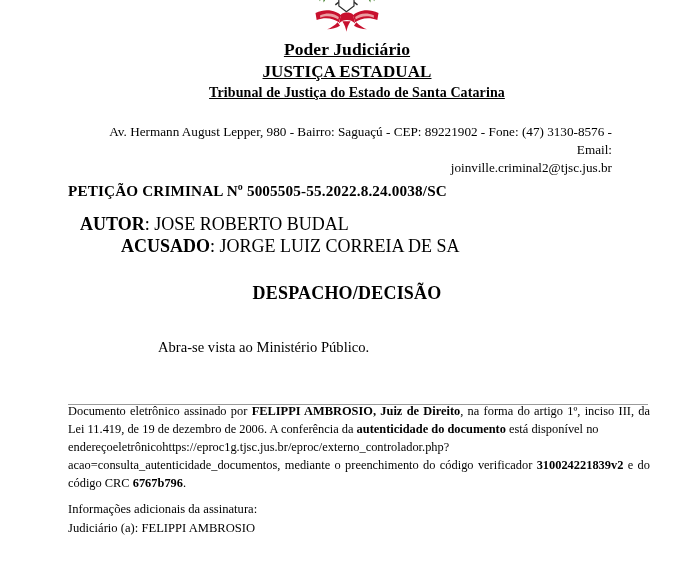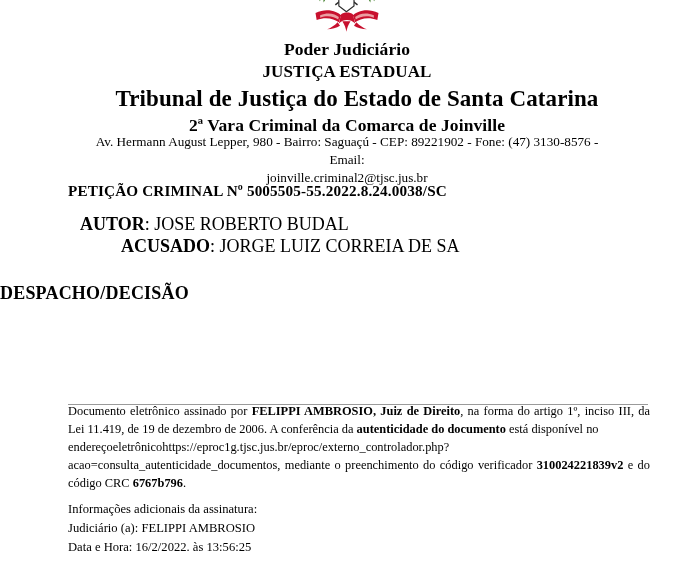--- a/index.html
+++ b/index.html
@@ -41,38 +41,39 @@
     display: block;
   }
 
   
   .header {
     position: absolute;
     top: 38px;
     left: 0;
     width: 694px;
     text-align: center;
+    text-decoration: underline;
   }
   .header .line {
     font-weight: bold;
     color: #000;
     line-height: 1.33;
     letter-spacing: 0.1px;
   }
   .hl-1 { font-size: 17.5px; }
   .hl-2 { font-size: 17px; }
-  .hl-3 { font-size: 23px; padding-left: 20px; }
+  .hl-3 { font-size: 14px; padding-left: 20px; }
   .hl-4 { font-size: 17.5px; }
 
   .address {
     position: absolute;
-    top: 133px;
+    top: 123px;
     left: 82px;
     width: 530px;
-    text-align: center;
+    text-align: right;
     font-size: 13.2px;
     line-height: 1.36;
   }
 
   
   .case-number {
     position: absolute;
     top: 182px;
     left: 68px;
     width: 580px;
@@ -89,21 +90,21 @@
   .party b { font-weight: bold; }
   .party-autor   { top: 214px; }
   .party-acusado { top: 236px; margin-left: 41px; }
 
   
   .decision-title {
     position: absolute;
     top: 283px;
     left: 0;
     width: 694px;
-    text-align: left;
+    text-align: center;
     font-size: 18px;
     font-weight: bold;
     letter-spacing: 0.2px;
   }
   .decision-body {
     position: absolute;
     top: 339px;
     left: 158px;
     font-size: 14.6px;
   }
@@ -187,48 +188,47 @@
         <path d="M14 64 C28 58 40 62 46 67 L45 71 C38 66 26 63 14 68 Z"></path>
         <path d="M106 64 C92 58 80 62 74 67 L75 71 C82 66 94 63 106 68 Z"></path>
       </g>
     </svg>
   </div>
 
   <div class="header">
     <div class="line hl-1">Poder Judiciário</div>
     <div class="line hl-2">JUSTIÇA ESTADUAL</div>
     <div class="line hl-3">Tribunal de Justiça do Estado de Santa Catarina</div>
-    <div class="line hl-4">2ª Vara Criminal da Comarca de Joinville</div>
   </div>
 
   <div class="address">
     <span>Av. Hermann August Lepper, 980 - Bairro: Saguaçú - CEP: 89221902 - Fone: (47) 3130-8576 - Email:</span>
     <br>
     <span>joinville.criminal2@tjsc.jus.br</span>
   </div>
 
   <div class="case-number">PETIÇÃO CRIMINAL Nº 5005505-55.2022.8.24.0038/SC</div>
 
   <div class="party party-autor">
     <b>AUTOR</b><span>: JOSE ROBERTO BUDAL</span>
   </div>
 
   <div class="party party-acusado">
     <b>ACUSADO</b><span>: JORGE LUIZ CORREIA DE SA</span>
   </div>
 
   <div class="decision-title">DESPACHO/DECISÃO</div>
+  <div class="decision-body">Abra-se vista ao Ministério Público.</div>
 
   <hr class="rule">
 
   <div class="footer-block">
     <p><span>Documento eletrônico assinado por </span><b>FELIPPI AMBROSIO, Juiz de Direito</b><span>, na forma do artigo 1º, inciso III, da Lei 11.419, de 19 de dezembro de 2006. A conferência da </span><b>autenticidade do documento</b><span> está disponível no</span></p>
     <p class="footer-line-justify"><span>endereço</span><span>eletrônico</span><span class="nowrap">https://eproc1g.tjsc.jus.br/eproc/externo_controlador.php?</span></p>
     <p><span>acao=consulta_autenticidade_documentos, mediante o preenchimento do código verificador </span><b>310024221839v2</b><span> e do código CRC </span><b>6767b796</b><span>.</span></p>
   </div>
 
   <div class="sig-info">
     <div>Informações adicionais da assinatura:</div>
     <div>Judiciário (a): FELIPPI AMBROSIO</div>
-    <div>Data e Hora: 16/2/2022. às 13:56:25</div>
   </div>
 
 </div>
 
 </body></html>

